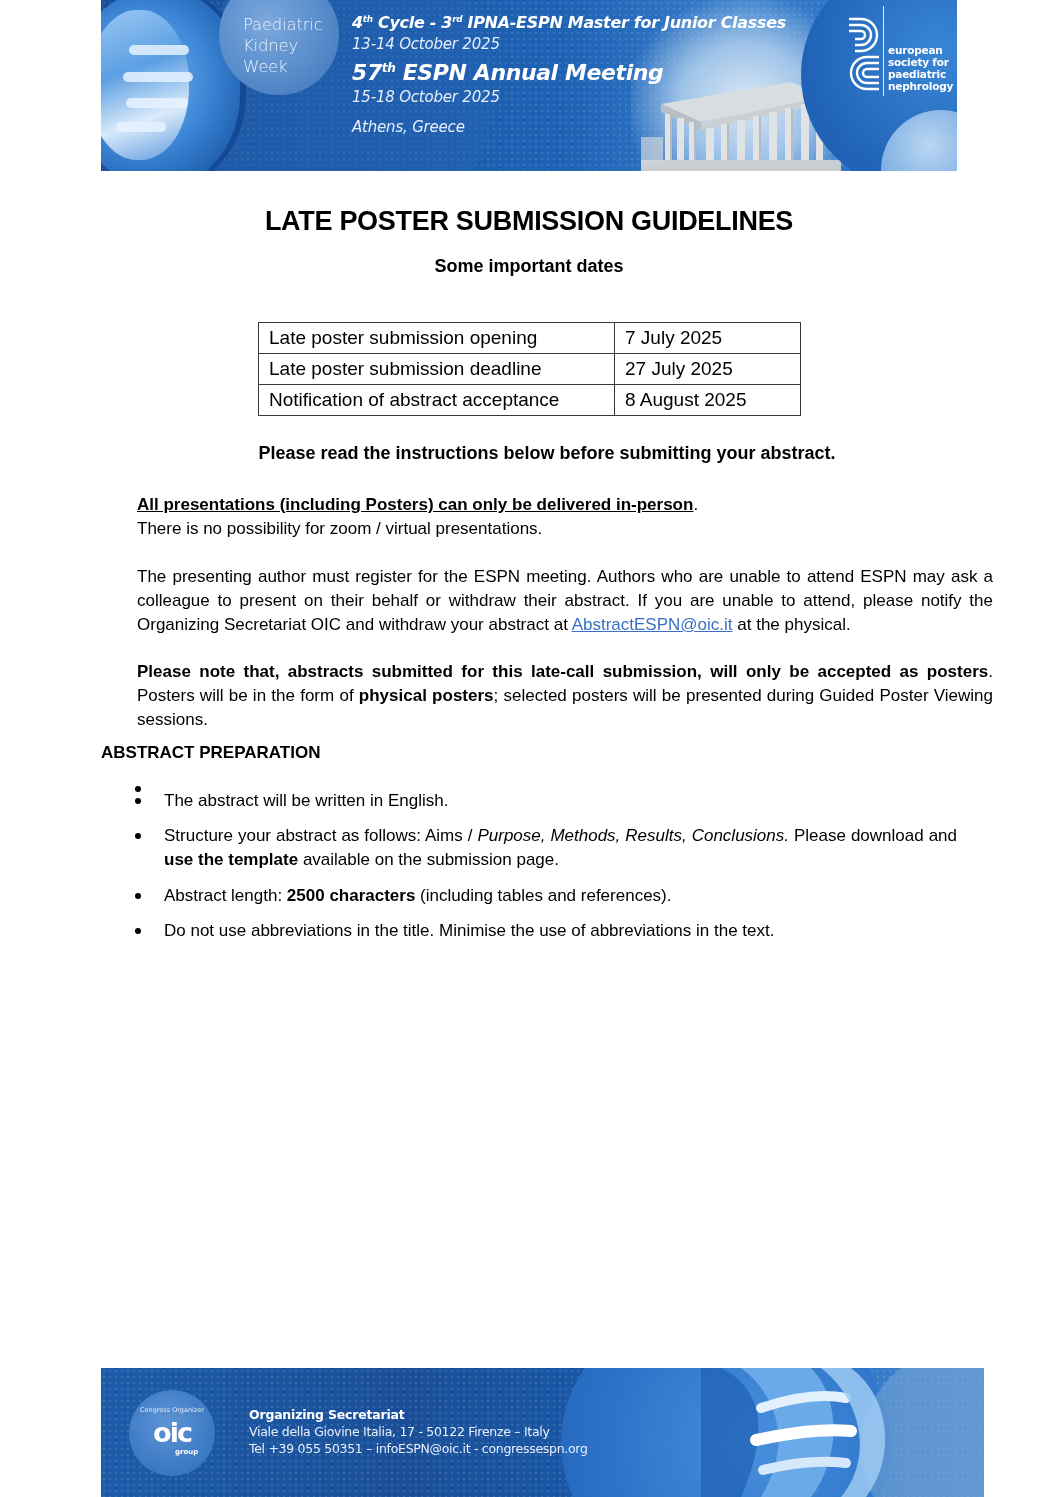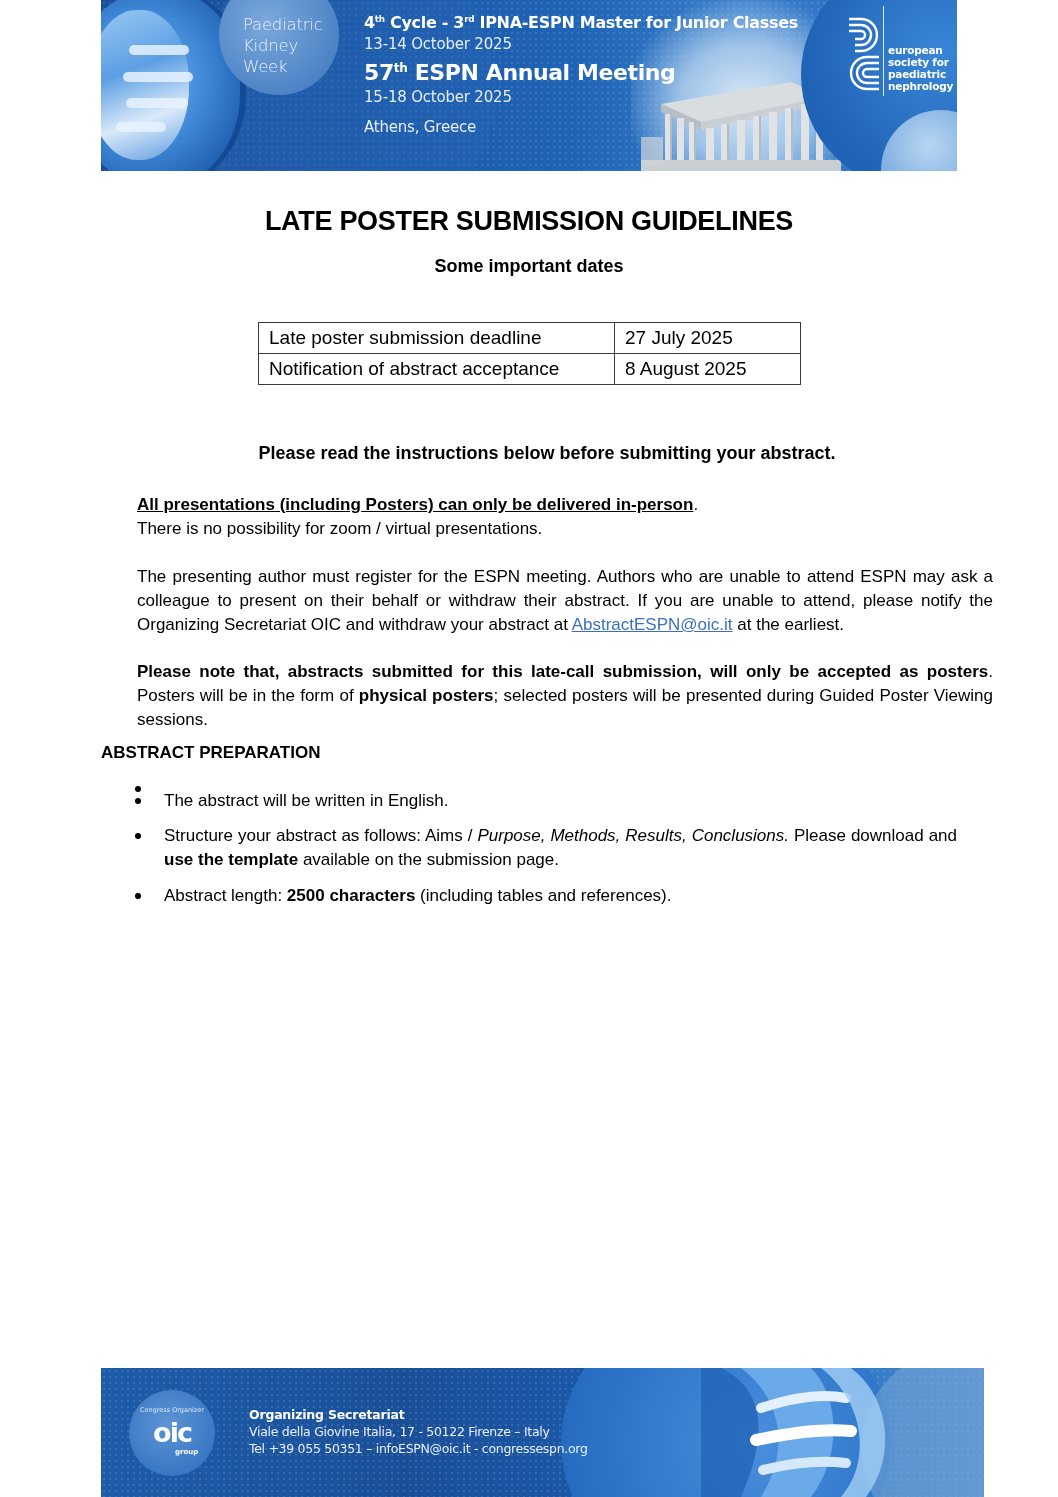--- a/index.html
+++ b/index.html
@@ -32,21 +32,21 @@
       background: radial-gradient(circle at 40% 40%, #7ca8dc 0%, #4e84c6 70%, #3d72b8 100%);
     }
     .big-circle {
       position: absolute; left: 95px; top: -60px; width: 300px; height: 300px; border-radius: 50%;
       background: rgba(40,100,180,0.45);
     }
     .pkw-text {
       position: absolute; left: 142px; top: 14px; font-size: 16.5px; line-height: 21px; color: #e9f1fb;
       font-family: "DejaVu Sans", sans-serif; font-weight: 300; letter-spacing: -0.2px;
     }
-    .banner-lines { position: absolute; left: 263px; top: 12px; color: #fff; font-family: "DejaVu Sans", sans-serif; }
+    .banner-lines { position: absolute; left: 251px; top: 12px; color: #fff; font-family: "DejaVu Sans", sans-serif; font-style: italic; }
     .bl-1 { font-size: 16px; font-weight: bold; line-height: 22px; letter-spacing: -0.3px; }
     .bl-2 { font-size: 15px; line-height: 20px; color: #e6eefa; letter-spacing: -0.2px; }
     .bl-3 { font-size: 22px; font-weight: bold; line-height: 30px; margin-top: 4px; letter-spacing: -0.4px; }
     .bl-4 { font-size: 15px; line-height: 19px; color: #e6eefa; letter-spacing: -0.2px; }
     .bl-5 { font-size: 15px; line-height: 20px; color: #e6eefa; margin-top: 10px; letter-spacing: -0.2px; }
     sup { font-size: 0.55em; vertical-align: super; line-height: 0; }
 
     .temple-sky {
       position: absolute; left: 530px; top: 0; width: 230px; height: 171px;
       background: radial-gradient(ellipse at 50% 60%, #d9e8f6 0%, #9fc3e8 40%, rgba(70,130,200,0) 75%);
@@ -204,49 +204,54 @@
     <div class="bl-4">15-18 October 2025</div>
     <div class="bl-5">Athens, Greece</div>
   </div>
 </div>
 
 <h1 class="title">LATE POSTER SUBMISSION GUIDELINES</h1>
 <div class="subtitle">Some important dates</div>
 
 <table class="dates">
   <tbody>
+      <tr>
+    <td class="c1">Late poster submission opening</td>
+    <td>7 July 2025</td>
+  </tr>
   <tr>
     <td class="c1">Late poster submission deadline</td>
     <td>27 July 2025</td>
   </tr>
   <tr>
     <td class="c1">Notification of abstract acceptance</td>
     <td>8 August 2025</td>
   </tr>
 </tbody>
   </table>
 
 <div class="read-instr">Please read the instructions below before submitting your abstract.</div>
 
 <div class="para p1">
   <div><b class="underline">All presentations (including Posters) can only be delivered in-person</b><span>.</span></div>
   <div>There is no possibility for zoom / virtual presentations.</div>
 </div>
 
-<div class="para p2"><span>The presenting author must register for the ESPN meeting. Authors who are unable to attend ESPN may ask a colleague to present on their behalf or withdraw their abstract. If you are unable to attend, please notify the Organizing Secretariat OIC and withdraw your abstract at </span><a class="link">AbstractESPN@oic.it</a><span> at the earliest.</span></div>
+<div class="para p2"><span>The presenting author must register for the ESPN meeting. Authors who are unable to attend ESPN may ask a colleague to present on their behalf or withdraw their abstract. If you are unable to attend, please notify the Organizing Secretariat OIC and withdraw your abstract at </span><a class="link">AbstractESPN@oic.it</a><span> at the physical.</span></div>
 
 <div class="para p3"><b>Please note that, abstracts submitted for this late-call submission, will only be accepted as posters</b><span>. Posters will be in the form of </span><b>physical posters</b><span>; selected posters will be presented during Guided Poster Viewing sessions.</span></div>
 
 <div class="section-head">ABSTRACT PREPARATION</div>
 
 <ul class="bullets">
   <li><span class="dot"></span></li>
   <li><span class="dot"></span><span>The abstract will be written in English.</span></li>
   <li><span class="dot"></span><span>Structure your abstract as follows: Aims / </span><i>Purpose, Methods, Results, Conclusions.</i><span> Please download and </span><b>use the template</b><span> available on the submission page.</span></li>
   <li><span class="dot"></span><span>Abstract length: </span><b>2500 characters</b><span> (including tables and references).</span></li>
+  <li><span class="dot"></span><span>Do not use abbreviations in the title. Minimise the use of abbreviations in the text.</span></li>
 </ul>
 
 <div class="footer">
   <div class="dots"></div>
   <div class="footer-kidney-bg"></div>
   <div class="footer-right-arc"></div>
   <svg class="footer-kidney" viewBox="0 0 200 129">
     <path d="M20,0 C60,20 70,60 40,129 L0,129 L0,0 Z" fill="#1e5fb3" opacity="0.7"></path>
     <path d="M40,0 C80,30 90,80 60,129 L110,129 C140,90 140,30 110,0 Z" fill="#6aaae8"></path>
     <path d="M60,40 C90,30 120,25 145,30" stroke="#e3f0fd" stroke-width="10" fill="none" stroke-linecap="round"></path>

